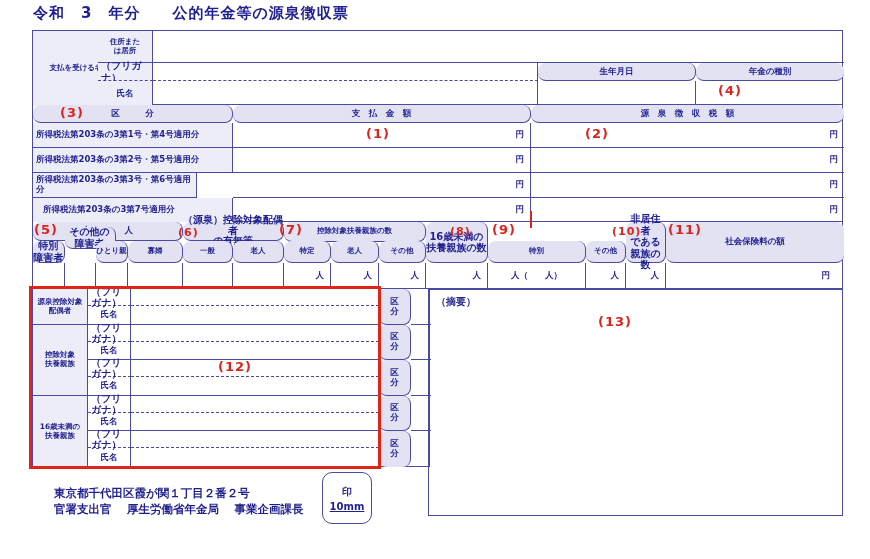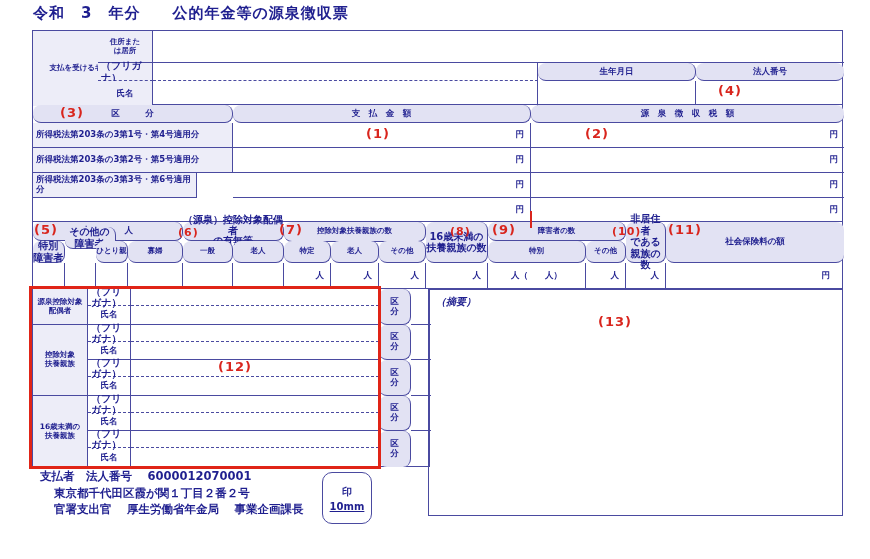--- a/index.html
+++ b/index.html
@@ -23,21 +23,21 @@
   }
   .br{border-right:1px solid var(--line);}
   .bb{border-bottom:1px solid var(--line);}
   .dash{border-bottom:1px dashed var(--line);}
   .hdr{background:var(--lav);border-radius:8px;}
   .lbl{background:var(--lavlight);}
   .left{justify-content:flex-start;text-align:left;padding-left:3px;}
   .right{justify-content:flex-end;text-align:right;padding-right:6px;}
   .f6{font-size:10px;}
   .f7{font-size:7.5px;}
-  .f10{font-size:10px;font-style:italic;}
+  .f10{font-size:10px;}
   .region{position:absolute;box-sizing:border-box;border:1.5px solid var(--line);}
   #title{
     position:absolute;left:33px;top:4px;font-size:15px;font-weight:bold;
     letter-spacing:1px;color:var(--ink);
   }
   .ann{
     position:absolute;color:var(--red);font-weight:bold;font-size:13px;
     letter-spacing:1px;z-index:6;white-space:nowrap;
   }
   .ann.small{font-size:11px;}
@@ -65,21 +65,21 @@
   <div class="region" style="left:32px;top:30px;width:811px;height:75px;">
     <div class="cell br lbl f7" style="left:0;top:0;width:87px;height:75px;">支払を受ける者</div>
     <div class="cell br bb lbl f7" style="left:65px;top:0;width:55px;height:32px;">住所また
 は居所</div>
     <div class="cell br dash lbl f6 left" style="left:65px;top:32px;width:55px;height:18px;">（フリガナ）</div>
     <div class="cell br lbl" style="left:65px;top:50px;width:55px;height:25px;">氏名</div>
     <div class="cell bb" style="left:120px;top:0;width:691px;height:32px;"></div>
     <div class="cell br dash" style="left:120px;top:32px;width:385px;height:18px;"></div>
     <div class="cell br" style="left:120px;top:50px;width:385px;height:25px;"></div>
     <div class="cell br bb hdr" style="left:505px;top:32px;width:158px;height:18px;">生年月日</div>
-    <div class="cell bb hdr" style="left:663px;top:32px;width:148px;height:18px;">法人番号</div>
+    <div class="cell bb hdr" style="left:663px;top:32px;width:148px;height:18px;">年金の種別</div>
     <div class="cell br" style="left:505px;top:50px;width:158px;height:25px;"></div>
     <div class="cell" style="left:663px;top:50px;width:148px;height:25px;"></div>
   </div>
 
   <div class="region" style="left:32px;top:105px;width:811px;height:117px;border-top:none;">
     <div class="cell br bb hdr" style="left:0;top:0;width:200px;height:18px;">区　　　分</div>
     <div class="cell br bb hdr" style="left:200px;top:0;width:298px;height:18px;">支　払　金　額</div>
     <div class="cell bb hdr" style="left:498px;top:0;width:313px;height:18px;">源　泉　徴　収　税　額</div>
 
     <div class="cell br bb lbl left" style="left:0;top:18px;width:200px;height:25px;">所得税法第203条の3第1号・第4号適用分</div>
@@ -87,33 +87,33 @@
     <div class="cell bb right" style="left:498px;top:18px;width:313px;height:25px;"><span>円</span></div>
 
     <div class="cell br bb lbl left" style="left:0;top:43px;width:200px;height:25px;">所得税法第203条の3第2号・第5号適用分</div>
     <div class="cell br bb right" style="left:200px;top:43px;width:298px;height:25px;"><span>円</span></div>
     <div class="cell bb right" style="left:498px;top:43px;width:313px;height:25px;"><span>円</span></div>
 
     <div class="cell br bb lbl left" style="left:0;top:68px;width:164px;height:25px;">所得税法第203条の3第3号・第6号適用分</div>
     <div class="cell br bb right" style="left:200px;top:68px;width:298px;height:25px;"><span>円</span></div>
     <div class="cell bb right" style="left:498px;top:68px;width:313px;height:25px;"><span>円</span></div>
 
+    <div class="cell br lbl left" style="left:0;top:93px;width:200px;height:24px;padding-left:10px;">所得税法第203条の3第7号適用分</div>
     <div class="cell br right" style="left:200px;top:93px;width:298px;height:24px;"><span>円</span></div>
     <div class="cell right" style="left:498px;top:93px;width:313px;height:24px;"><span>円</span></div>
   </div>
 
   <div class="region" style="left:32px;top:222px;width:811px;height:67px;border-top:none;">
 
     <div class="cell br bb hdr" style="left:0;top:0;width:150px;height:19px;">本　　　　人</div>
     <div class="cell br bb hdr f6" style="left:150px;top:0;width:101px;height:19px;line-height:1.05;">（源泉）控除対象配偶者
 の有無等</div>
     <div class="cell br bb hdr f7" style="left:251px;top:0;width:142px;height:20px;">控除対象扶養親族の数</div>
     <div class="cell br bb hdr f6" style="left:393px;top:0;width:62px;height:41px;">16歳未満の
 扶養親族の数</div>
-    <div class="cell br bb hdr f7" style="left:455px;top:0;width:138px;height:19px;">障害者の数</div>
     <div class="cell br bb hdr f6" style="left:593px;top:0;width:40px;height:41px;">非居住者
 である
 親族の数</div>
     <div class="cell bb hdr" style="left:633px;top:0;width:178px;height:41px;">社会保険料の額</div>
 
     <div class="cell br bb hdr f6" style="left:0;top:19px;width:31.5px;height:22px;">特別
 障害者</div>
     <div class="cell br bb hdr f6" style="left:31.5px;top:5px;width:51px;height:22px;">その他の
 障害者</div>
     <div class="cell br bb hdr f7" style="left:63px;top:19px;width:32px;height:22px;">ひとり親</div>
@@ -190,21 +190,20 @@
 分</div>
     <div class="cell" style="left:378px;top:142px;width:20px;height:36px;"></div>
   </div>
 
   <div id="red-box"></div>
 
   <div class="region" style="left:428px;top:289px;width:415px;height:227px;">
     <div class="cell f10 left" style="left:4px;top:4px;width:80px;height:16px;">（摘要）</div>
   </div>
 
-  <div class="payer-line" style="left:40px;top:469px;">支払者　法人番号　 6000012070001</div>
   <div class="payer-line" style="left:54px;top:486px;">東京都千代田区霞が関１丁目２番２号</div>
   <div class="payer-line" style="left:54px;top:502px;">官署支出官　 厚生労働省年金局　 事業企画課長</div>
   <div id="stamp-box">
     <span class="s1">印</span>
     <span class="s2">10mm</span>
   </div>
 
   <div class="ann" style="left:366px;top:126px;">(1)</div>
   <div class="ann" style="left:585px;top:126px;">(2)</div>
   <div class="ann" style="left:60px;top:105px;">(3)</div>

